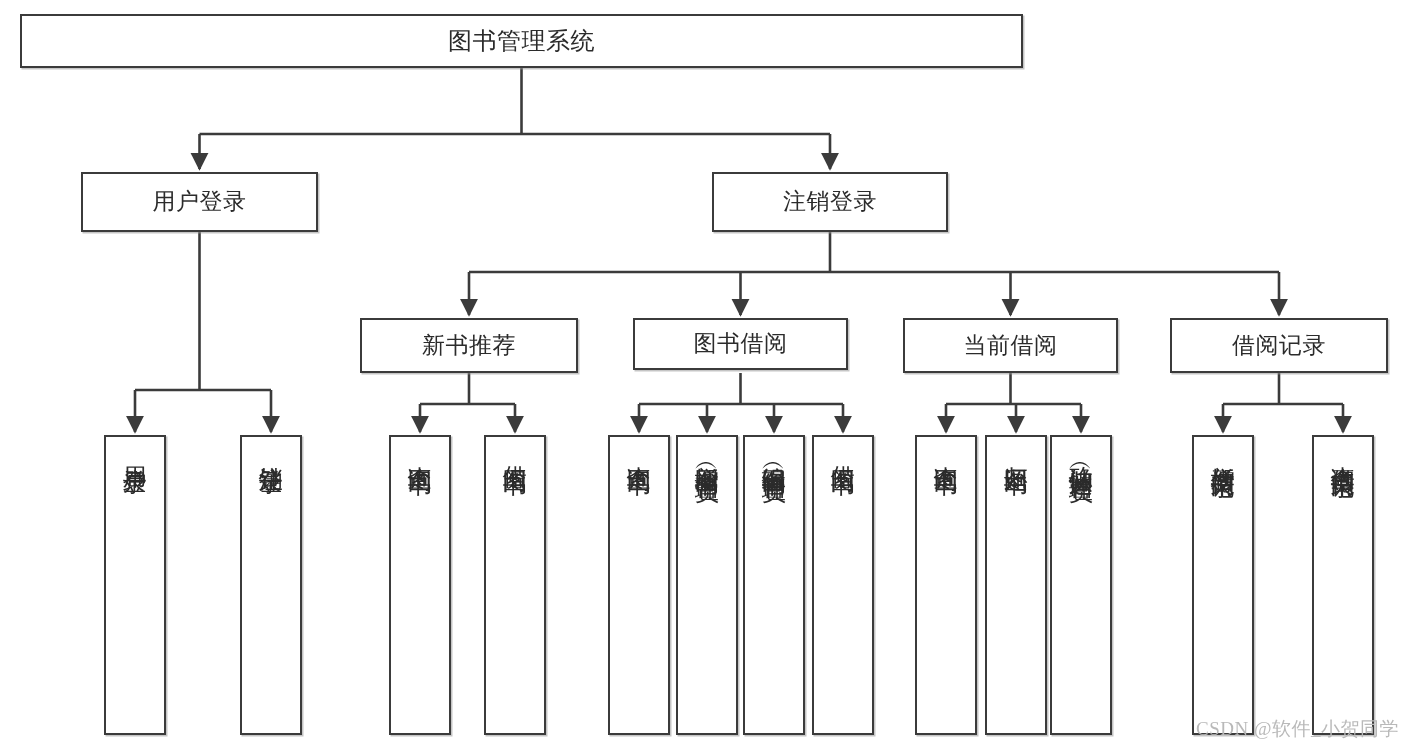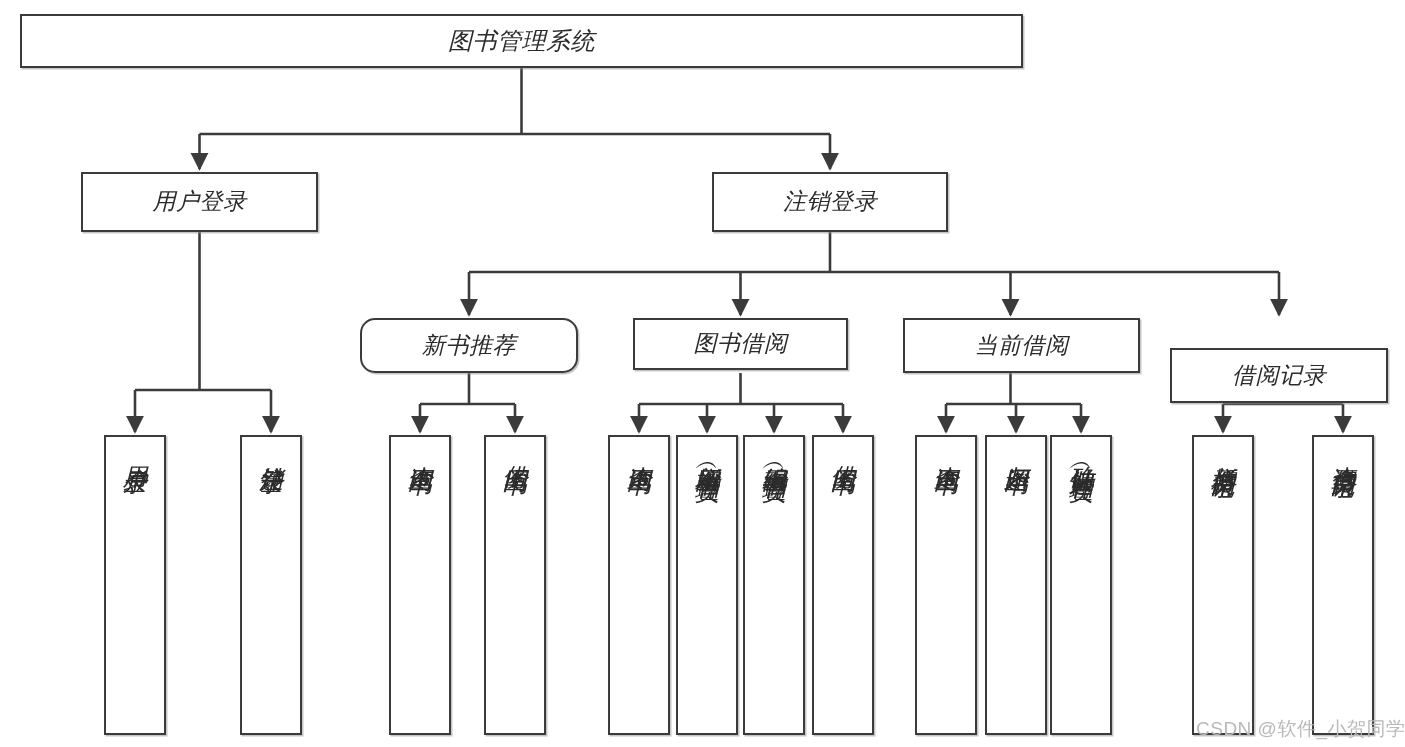--- a/index.html
+++ b/index.html
@@ -29,21 +29,20 @@
     position: absolute;
     box-sizing: border-box;
     border: 2.5px solid #3b3b3b;
     background: #ffffff;
     color: #2b2b2b;
     display: flex;
     align-items: center;
     justify-content: center;
     text-align: center;
     box-shadow: 1.5px 1.5px 0 0 rgba(150,150,150,0.55);
-    font-style: italic;
   }
   .node .label {
     display: block;
     line-height: 1.18;
     letter-spacing: 0.5px;
   }
   .node.horiz .label {
     font-size: 23px;
   }
   .node.root .label {
@@ -120,30 +119,30 @@
   <div id="nodes-layer">
       <div class="node horiz root" style="left: 20px; top: 14px; width: 1003px; height: 54px;">
         <span class="label">图书管理系统</span>
       </div>
       <div class="node horiz" style="left: 81px; top: 172px; width: 237px; height: 60px;">
         <span class="label">用户登录</span>
       </div>
       <div class="node horiz" style="left: 712px; top: 172px; width: 236px; height: 60px;">
         <span class="label">注销登录</span>
       </div>
-      <div class="node horiz" style="left: 360px; top: 318px; width: 218px; height: 55px; border-radius: 15px;">
+      <div class="node horiz" style="left: 360px; top: 318px; width: 218px; height: 55px;">
         <span class="label">新书推荐</span>
       </div>
       <div class="node horiz" style="left: 633px; top: 318px; width: 215px; height: 52px;">
         <span class="label">图书借阅</span>
       </div>
-      <div class="node horiz" style="left: 903px; top: 318px; width: 237px; height: 55px;">
+      <div class="node horiz" style="left: 903px; top: 318px; width: 215px; height: 55px;">
         <span class="label">当前借阅</span>
       </div>
-      <div class="node horiz" style="left: 1170px; top: 318px; width: 218px; height: 55px; margin-top: 30px;">
+      <div class="node horiz" style="left: 1170px; top: 318px; width: 218px; height: 55px;">
         <span class="label">借阅记录</span>
       </div>
       <div class="node vert" style="left: 104px; top: 435px; width: 62px; height: 300px;">
         <span class="label">用户登录</span>
       </div>
       <div class="node vert" style="left: 240px; top: 435px; width: 62px; height: 300px;">
         <span class="label">注销登录</span>
       </div>
       <div class="node vert" style="left: 389px; top: 435px; width: 62px; height: 300px;">
         <span class="label">查询图书</span>
@@ -173,15 +172,15 @@
         <span class="label">确认归还（管理员）</span>
       </div>
       <div class="node vert" style="left: 1192px; top: 435px; width: 62px; height: 300px;">
         <span class="label">新增借阅记录</span>
       </div>
       <div class="node vert" style="left: 1312px; top: 435px; width: 62px; height: 300px;">
         <span class="label">查询借阅记录</span>
       </div>
     </div>
 
-  <div class="watermark" style="left: 1196px; top: 716px;">CSDN @软件_小贺同学</div>
+  <div class="watermark" style="left: 1196px; top: 716px; font-family: Liberation Serif, serif;">CSDN @软件_小贺同学</div>
 
 </div>
 
 </body></html>

